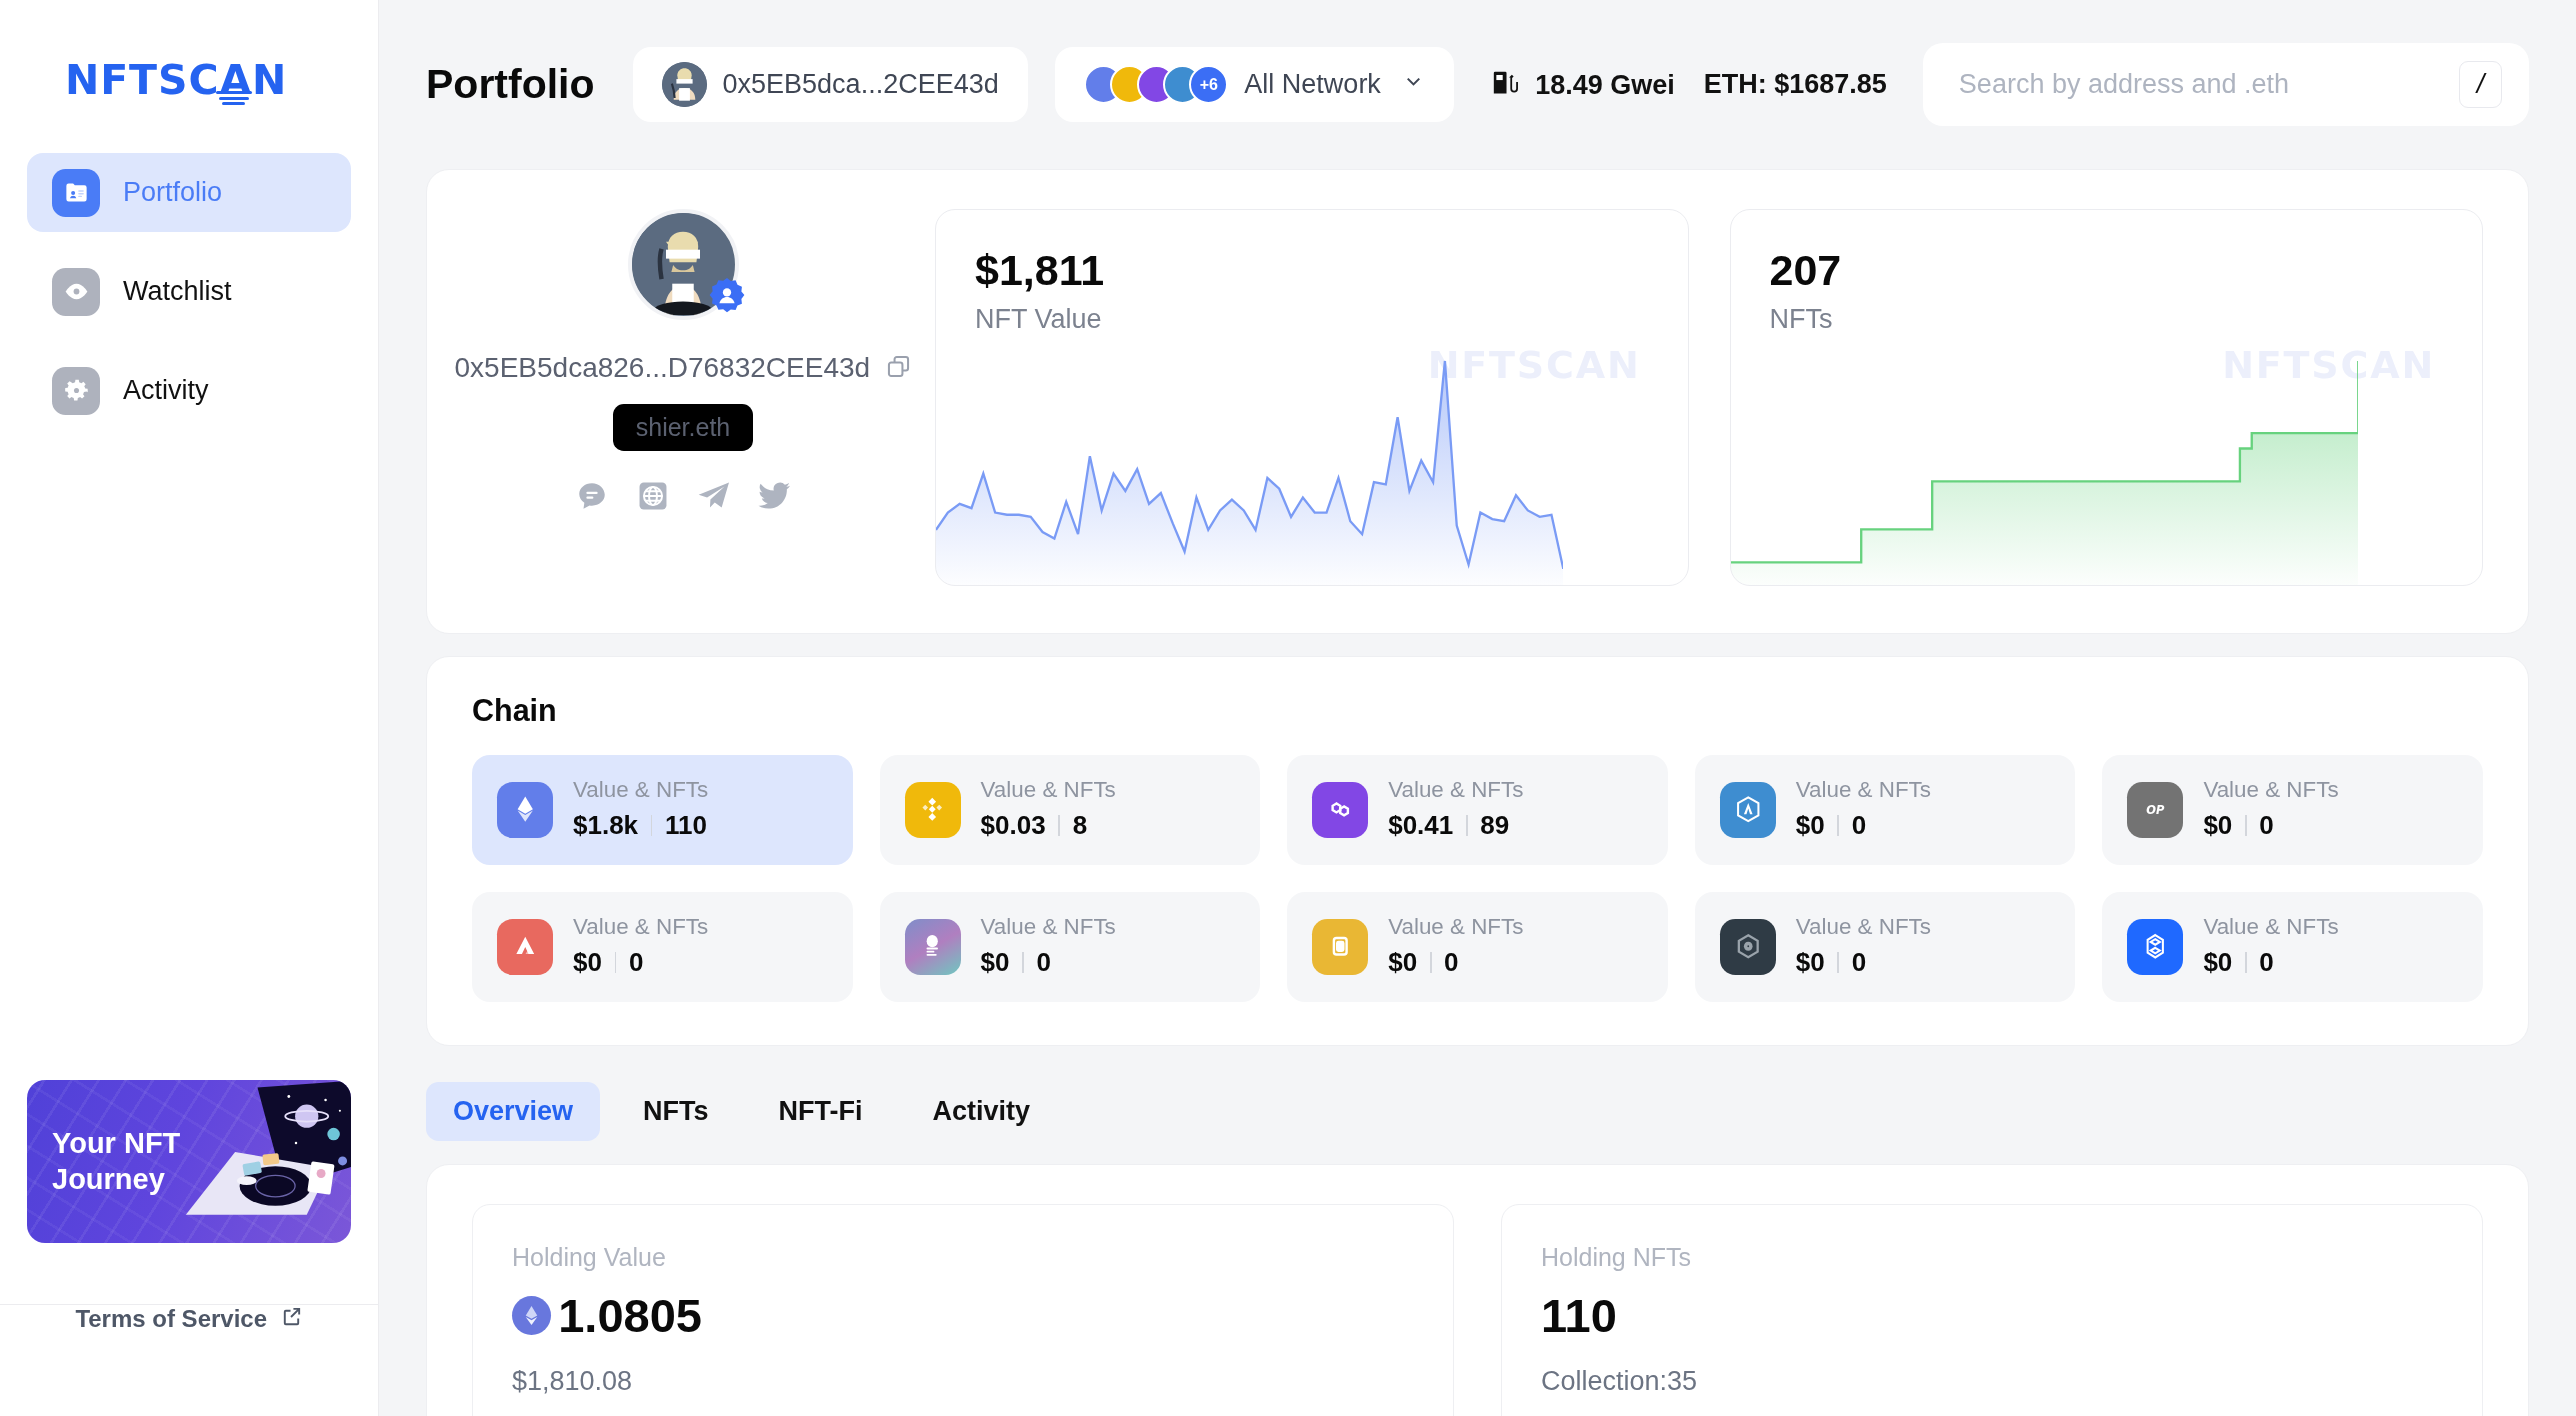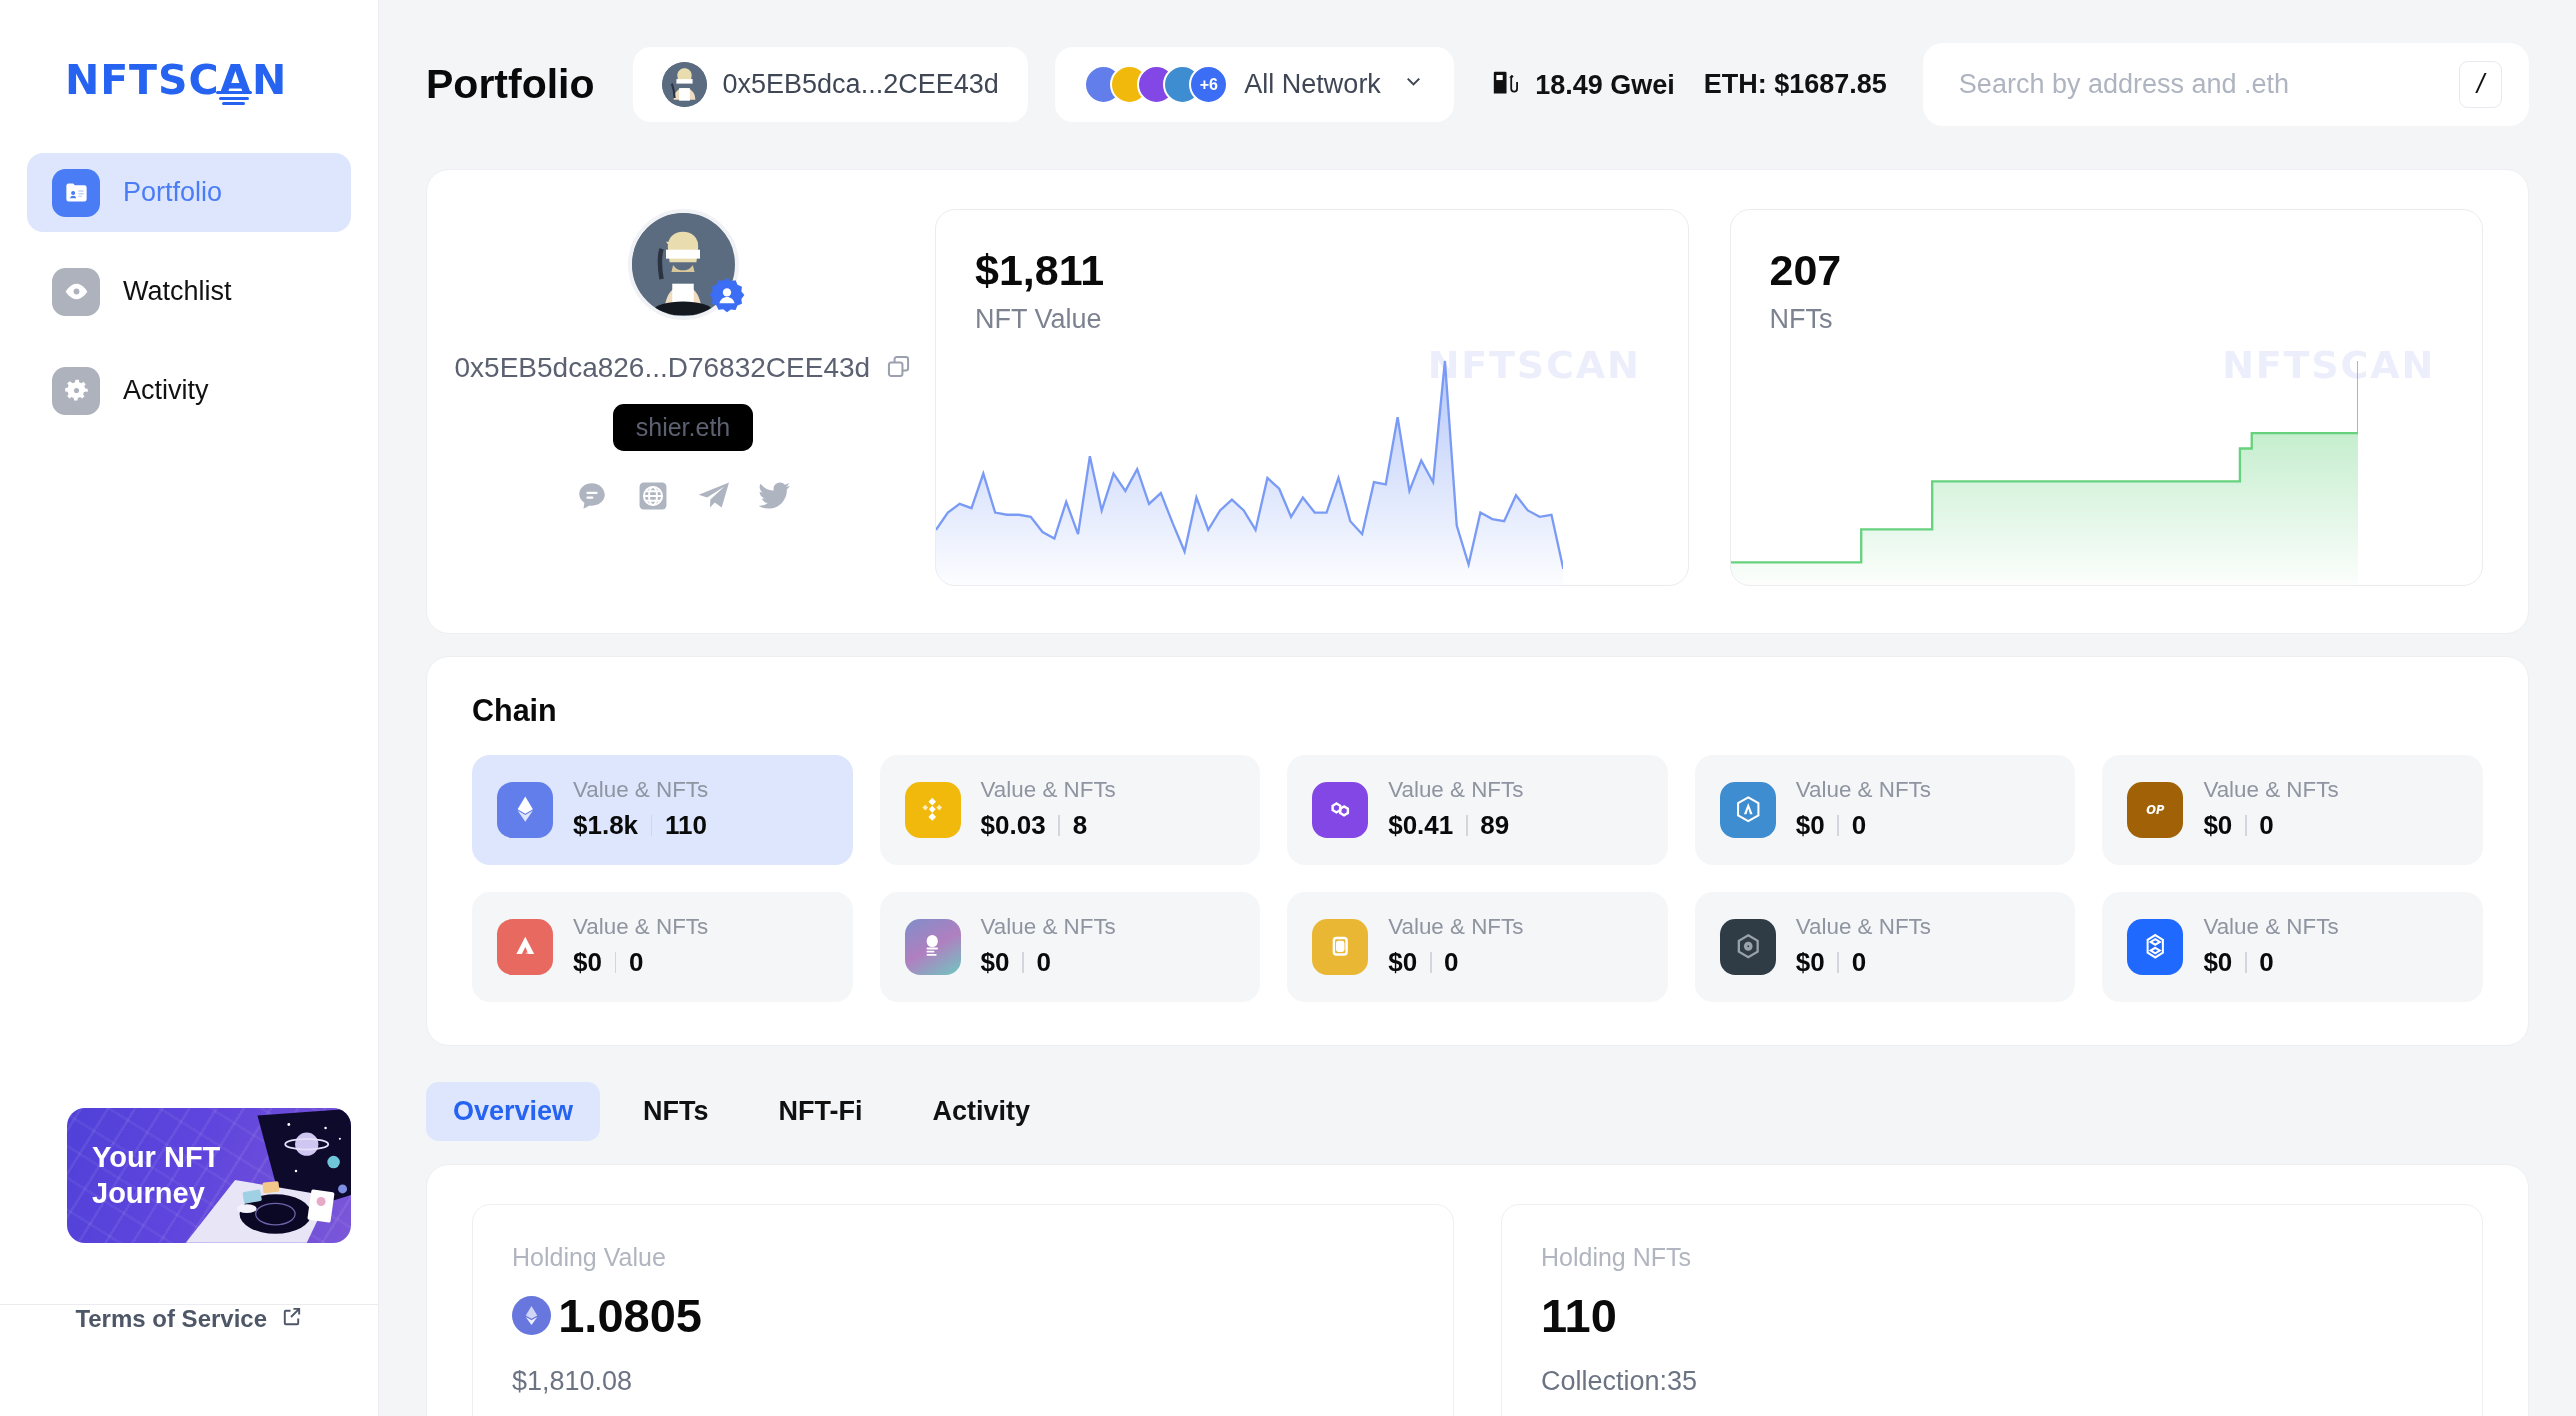--- a/index.html
+++ b/index.html
@@ -40,23 +40,23 @@
   .nav-icon {
     width: 48px; height: 48px; border-radius: 13.5px;
     background: #aeb2bd; display: flex; align-items: center; justify-content: center;
     flex: 0 0 48px;
   }
   .nav-item.active .nav-icon { background: #4a7cf6; }
   .nav-label { font-size: 27px; color: #111; }
 
   .banner-wrap { margin-top: auto; padding: 0 27px 0 27px; }
   .banner {
-    height: 135px; border-radius: 18px; position: relative; overflow: hidden;
+    height: 163px; border-radius: 18px; position: relative; overflow: hidden;
     background: linear-gradient(110deg, #5041d8 0%, #5f45dd 45%, #7b57d8 100%);
-    display: flex; align-items: center; margin-left: 40px;
+    display: flex; align-items: center;
   }
   .banner-pat {
     position:absolute; inset:0;
     background:
       repeating-linear-gradient(-58deg, rgba(255,255,255,.07) 0 2.7px, transparent 2.7px 23px),
       repeating-linear-gradient(32deg, rgba(255,255,255,.05) 0 2.7px, transparent 2.7px 27px);
   }
   .banner-text {
     position: relative; z-index: 2;
     font-size: 29px; font-weight: 700; color: #fff; line-height: 1.22;
@@ -496,21 +496,21 @@
               <span>
                 <span class="chain-lab" style="display: block;">Value &amp; NFTs</span>
                 <span class="chain-vals">
                   <span>$0</span>
                   <i class="chain-sep"></i>
                   <span>0</span>
                 </span>
               </span>
             </div>
             <div class="chain-item">
-              <span class="chain-icon" style="background:#a16207">
+              <span class="chain-icon" style="background:#737373">
                 <svg width="30.5" height="30.5" viewBox="0 0 24 24">
                   <text x="12" y="16" font-size="9" font-weight="700" font-style="italic" fill="#fff" text-anchor="middle" font-family="DejaVu Sans">OP</text>
                 </svg>
               </span>
               <span>
                 <span class="chain-lab" style="display: block;">Value &amp; NFTs</span>
                 <span class="chain-vals">
                   <span>$0</span>
                   <i class="chain-sep"></i>
                   <span>0</span>

